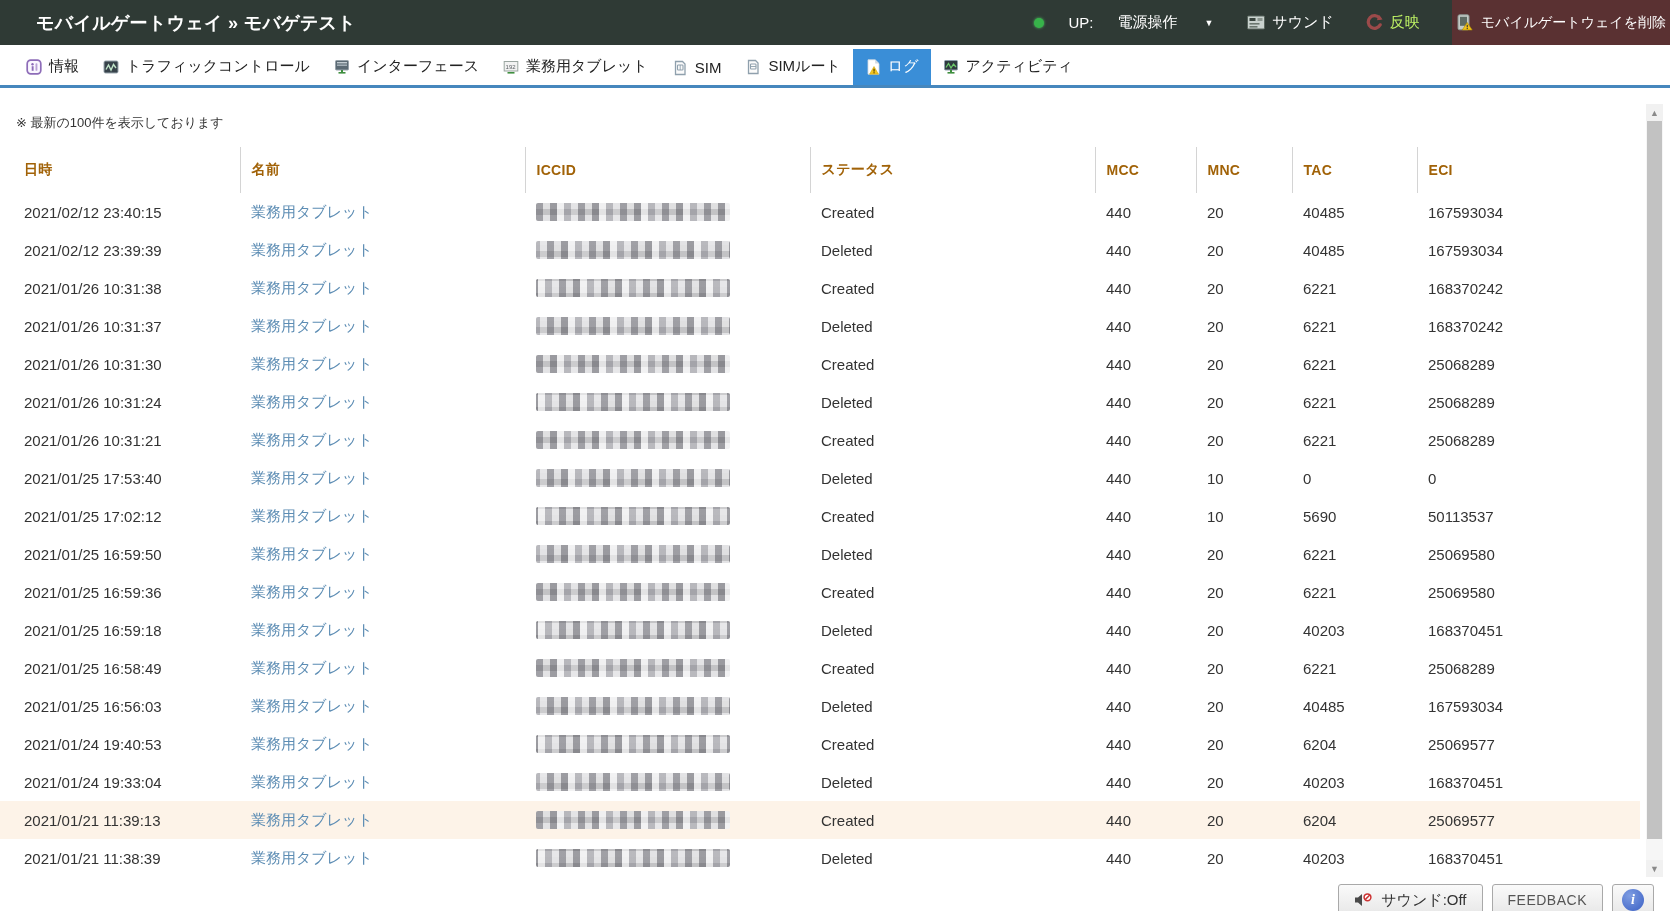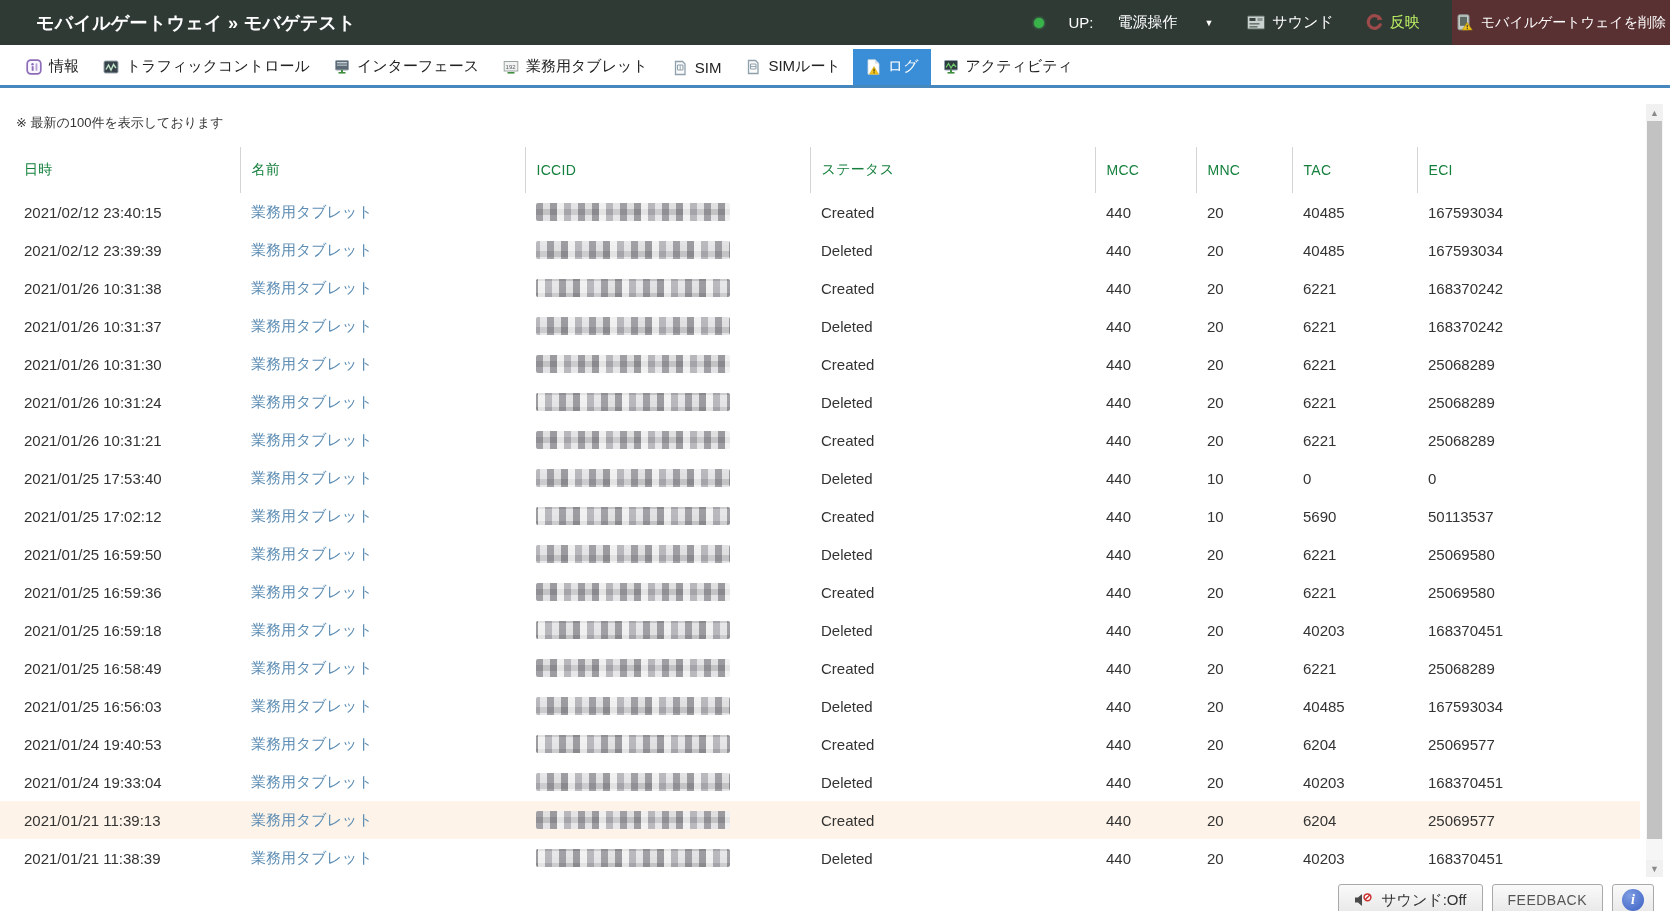--- a/index.html
+++ b/index.html
@@ -26,21 +26,21 @@
   
   .tabbar{height:43px;background:#fff;display:flex;align-items:flex-end;padding-left:14px;border-bottom:3px solid var(--tab-underline)}
   .tab{display:flex;align-items:center;gap:7px;font-size:15px;color:#222;padding:8px 12px 9px;cursor:pointer;white-space:nowrap}
   .tab .ticon{display:block}
   .tab.active{background:var(--tab-active);color:#fff}
   
   .content{position:absolute;top:101px;left:0;right:0;bottom:0;background:#fff}
   .notice{margin:13px 0 12px 16px;font-size:13px;color:#333}
   table.logs{border-collapse:collapse;table-layout:fixed;width:1640px;margin-top:15px}
   table.logs th{
-    height:46px;font-size:14px;font-weight:normal;color:#15803d;text-align:left;
+    height:46px;font-size:14px;font-weight:bold;color:#a16207;text-align:left;
     vertical-align:middle;border-left:1px solid #d4d4d4;padding:0 0 0 11px;letter-spacing:.3px
   }
   table.logs th:first-child{border-left:none;padding-left:24px}
   table.logs td{height:38px;font-size:15px;color:#333;padding:0 0 0 11px;vertical-align:middle;white-space:nowrap}
   table.logs td:first-child{padding-left:24px}
   tr.highlight td{background:var(--row-highlight)}
   a.name-link{color:var(--link);text-decoration:none;cursor:pointer}
   .blur{
     width:194px;height:18px;border-radius:2px;background-color:#cdcdd0;
     background-image:

